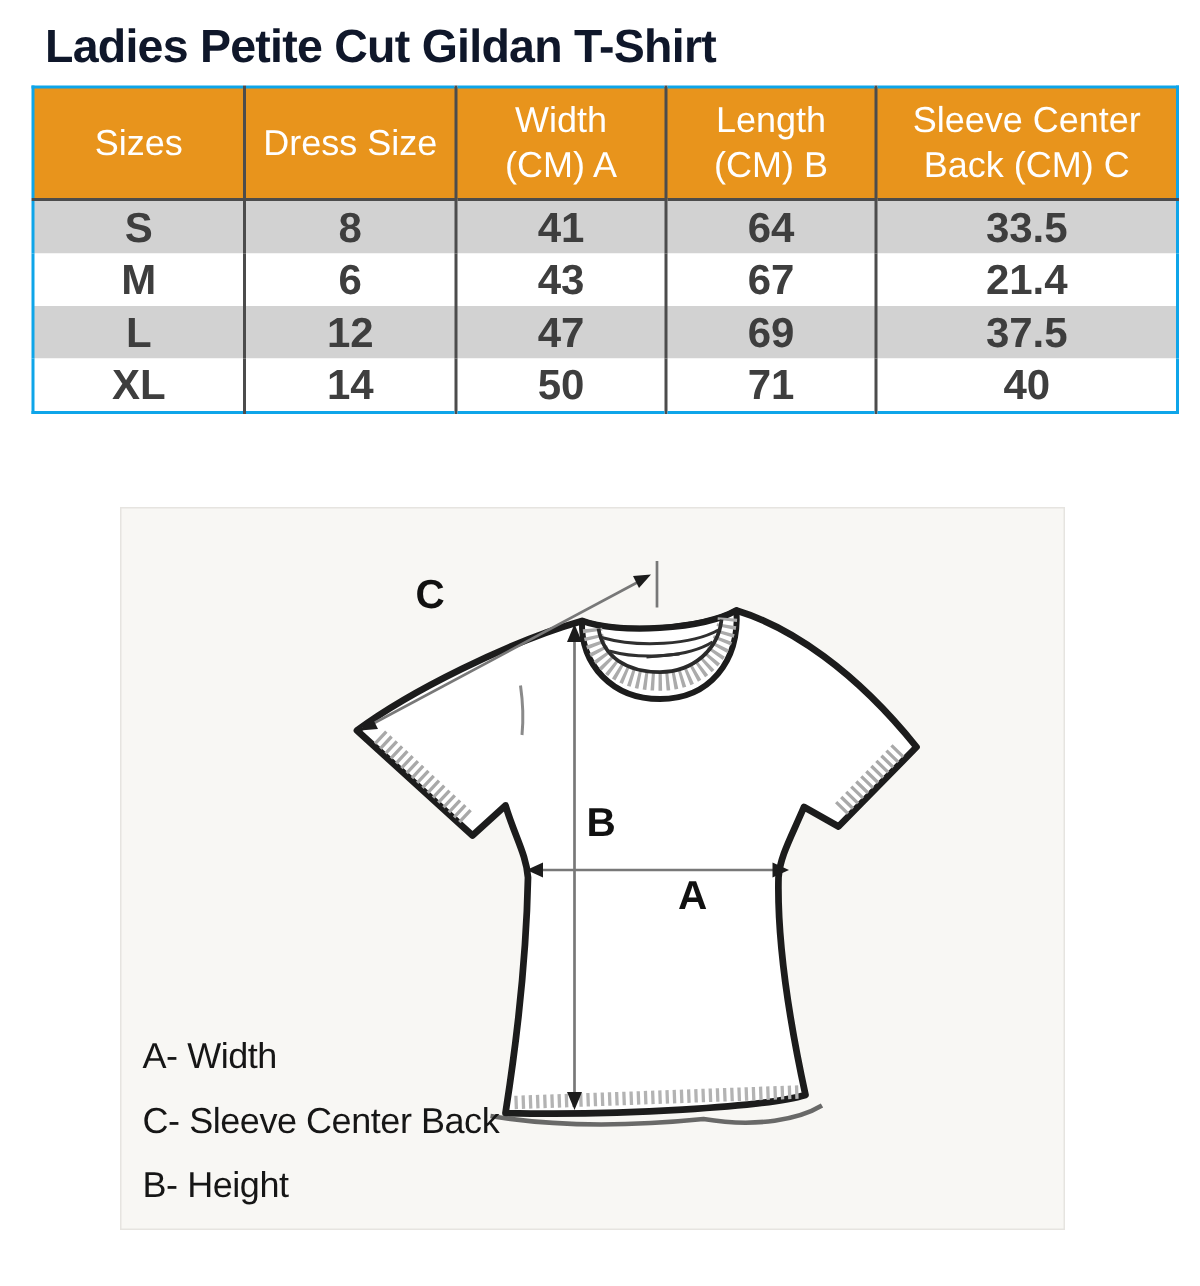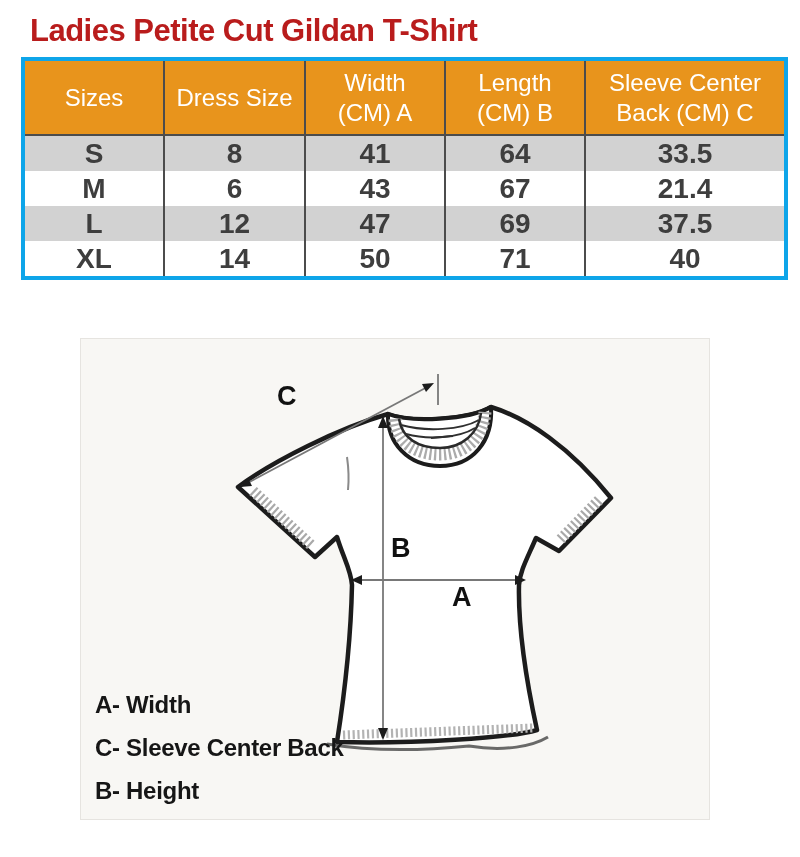--- a/index.html
+++ b/index.html
@@ -8,30 +8,30 @@
     background: #ffffff;
     width: 800px;
     height: 857px;
     position: relative;
     font-family: "Liberation Sans", sans-serif;
   }
   .page-title {
     margin: 14px 0 0 30px;
     font-size: 31px;
     font-weight: bold;
-    color: #b91c1c;
+    color: #0f172a;
     letter-spacing: -0.5px;
     line-height: 34px;
   }
   table.size-table {
     border-collapse: collapse;
     table-layout: fixed;
     width: 763px;
     margin: 9px 0 0 21px;
-    border: 4px solid #0ea5e9;
+    border: 2px solid #0ea5e9;
   }
   .size-table col.c1 { width: 141px; }
   .size-table col.c2 { width: 141px; }
   .size-table col.c3 { width: 140px; }
   .size-table col.c4 { width: 140px; }
   .size-table col.c5 { width: 201px; }
   .size-table thead th {
     background: #E8941C;
     color: #ffffff;
     font-weight: normal;
@@ -82,21 +82,21 @@
     color: #111111;
     line-height: 27px;
   }
   .label-c { left: 196px; top: 44px; }
   .label-b { left: 310px; top: 196px; }
   .label-a { left: 371px; top: 245px; }
   .diagram-legend {
     position: absolute;
     left: 14px;
     top: 344px;
-    font-weight: bold;
+    font-weight: normal;
     font-size: 24px;
     color: #161616;
     line-height: 43px;
     letter-spacing: -0.3px;
   }
 </style>
 </head>
 <body>
 
 <h1 class="page-title">Ladies Petite Cut Gildan T-Shirt</h1>

